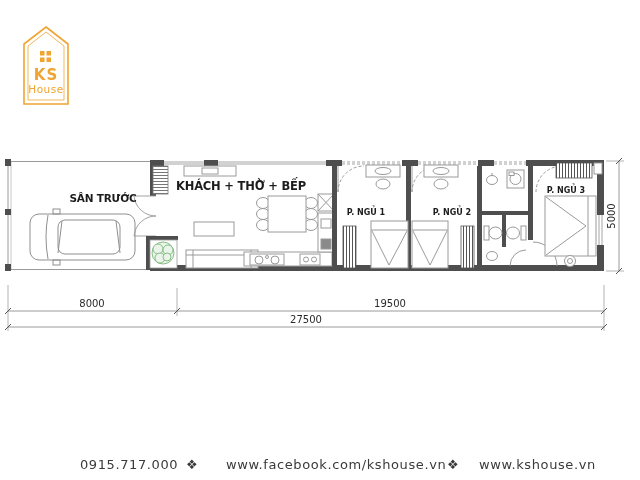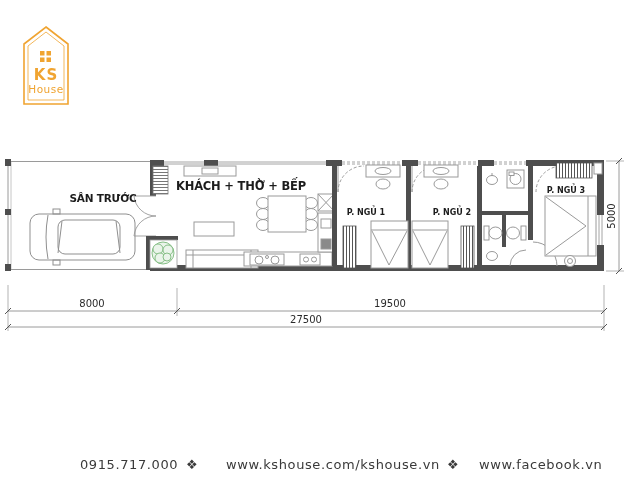--- a/index.html
+++ b/index.html
@@ -276,18 +276,18 @@
     </g>
     <text x="92" y="307" text-anchor="middle" class="dim-text">8000</text>
     <text x="390" y="307" text-anchor="middle" class="dim-text">19500</text>
     <text x="306" y="323" text-anchor="middle" class="dim-text">27500</text>
     <text x="615" y="216" text-anchor="middle" class="dim-text" transform="rotate(-90 615 216)">5000</text>
   </svg>
 
   <div id="footer">
     <span style="left:80px;text-align:right;">0915.717.000</span>
     <span class="diamond" style="left:186px;">❖</span>
-    <span style="left:226px;">www.kshouse.com/kshouse.vn</span>
+    <span style="left:226px;">www.facebook.com/kshouse.vn</span>
     <span class="diamond" style="left:447px;">❖</span>
-    <span style="left:479px;">www.facebook.vn</span>
+    <span style="left:479px;">www.kshouse.vn</span>
   </div>
 
 </div>
 
 </body></html>

